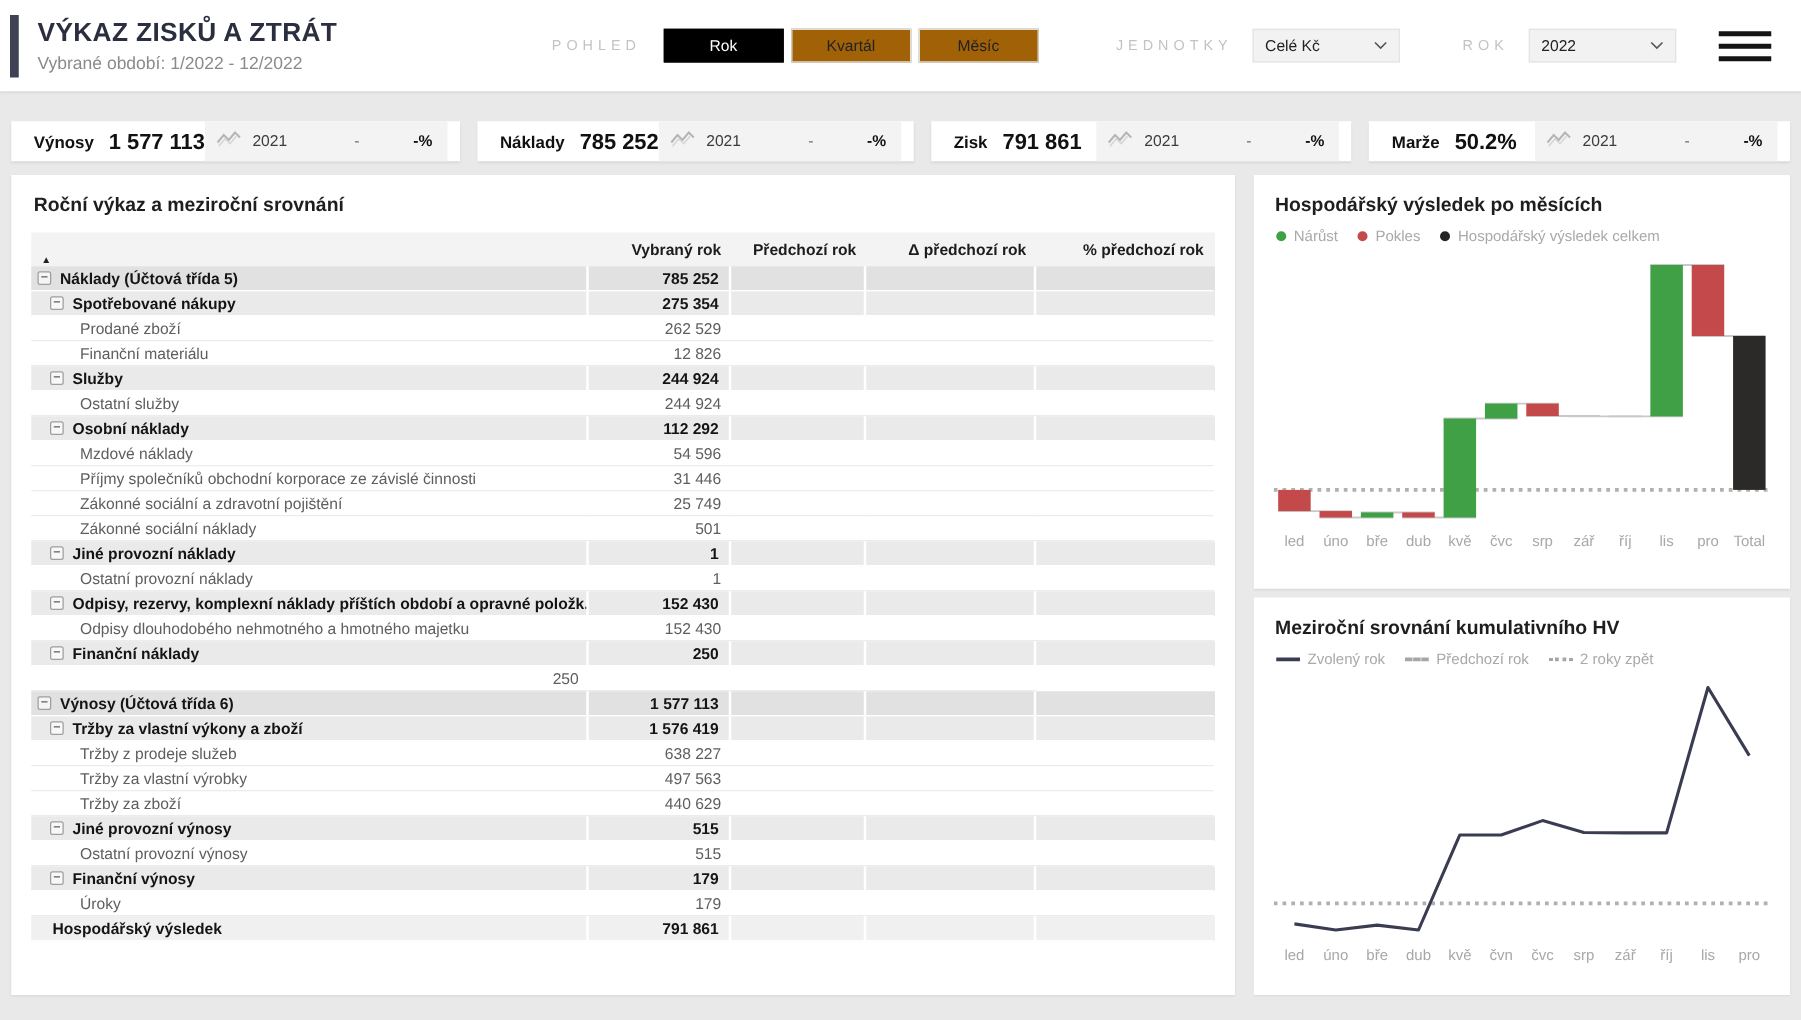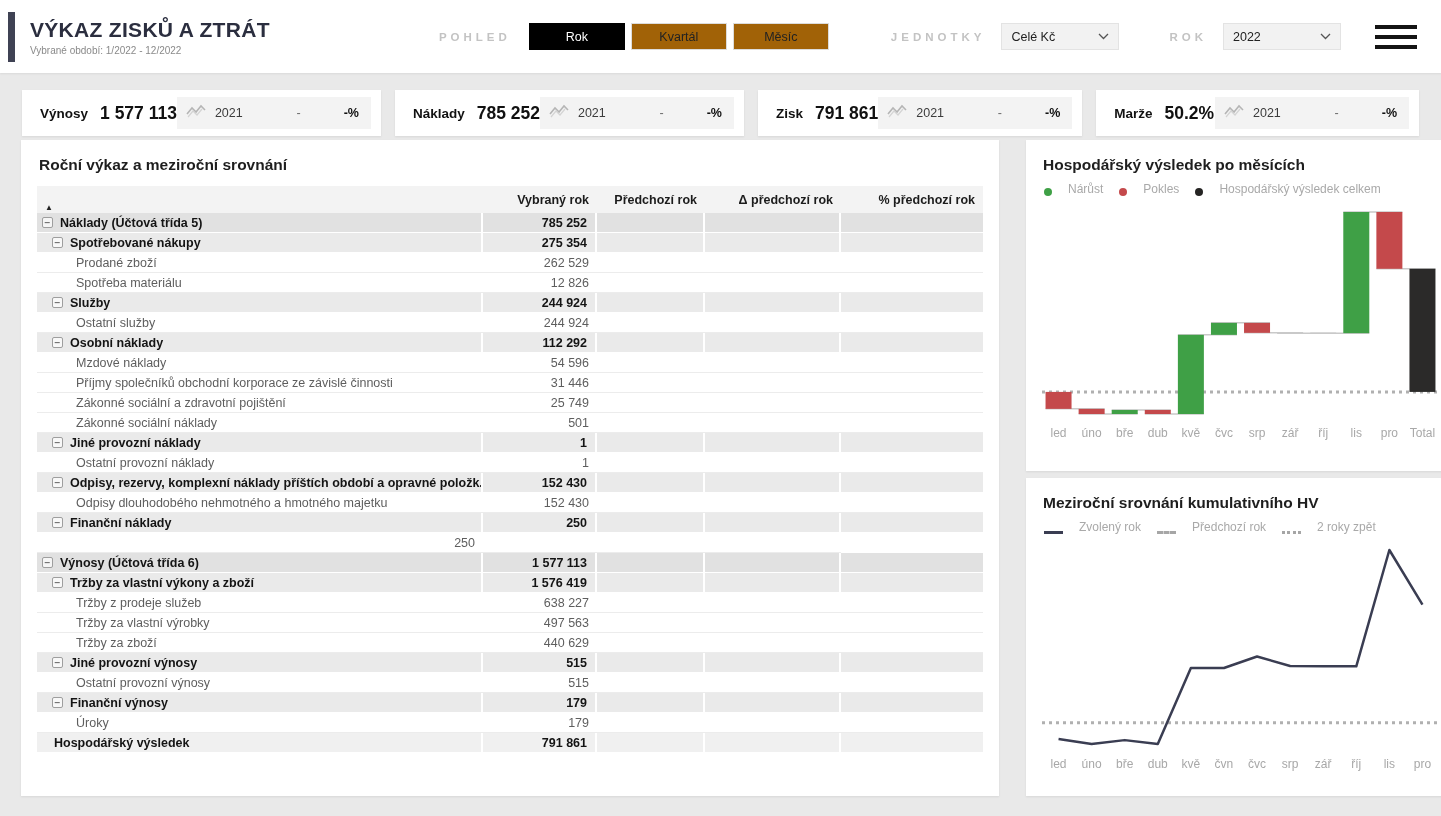--- a/index.html
+++ b/index.html
@@ -11,57 +11,57 @@
     color:#222;
   }
   
   .topbar {
     height:73px; background:#fff; display:flex; align-items:center;
     padding:0 18px 0 8px; box-shadow:0 1px 2px rgba(0,0,0,.07);
     position:relative;
   }
   .accent { width:7px; height:50px; background:#3f4254; margin-right:15px; flex:none; }
   .title-block h1 { margin:0; font-size:21px; font-weight:bold; color:#2b2e3f; letter-spacing:.3px; }
-  .title-block .subtitle { font-size:10px; color:#8a8a8a; margin-top:3px; }
+  .title-block .subtitle { font-size:14px; color:#8a8a8a; margin-top:3px; }
   .controls { display:flex; align-items:center; margin-left:auto; }
-  .ctl-label { color:#c3c3c3; font-size:11.5px; letter-spacing:4px; font-weight:bold; white-space:nowrap; }
+  .ctl-label { color:#c3c3c3; font-size:11.5px; letter-spacing:4px; font-weight:normal; white-space:nowrap; }
   .btn-group { display:flex; gap:6px; margin-left:18px; }
   .vbtn {
     width:96px; height:27px; font-size:12.5px; font-family:inherit;
     background:#a16207; border:1px solid #dcdcdc; color:#222; cursor:pointer;
     display:flex; align-items:center; justify-content:center;
   }
   .vbtn.active { background:#000; border-color:#000; color:#fff; }
   .dropdown {
     width:118px; height:27px; background:#f2f2f2; border:1px solid #e3e3e3;
     display:flex; align-items:center; justify-content:space-between;
     padding:0 9px; font-size:12.5px; margin-left:16px; cursor:pointer;
   }
   .ml-xl { margin-left:62px; }
   .ml-lg { margin-left:50px; }
   .hamburger { margin-left:34px; margin-right:6px; display:flex; flex-direction:column; gap:6px; cursor:pointer; }
   .hamburger span { width:42px; height:4px; background:#141414; }
   
-  .kpi-row { display:flex; gap:14px; padding:0 22px; margin-top:17px; height:46px; }
+  .kpi-row { display:flex; gap:14px; padding:0 9px; margin-top:17px; height:46px;align-items:center; }
   .kpi {
     flex:1; background:#fff; display:flex; align-items:center;
     padding:0 10px 0 18px; box-shadow:0 1px 2px rgba(0,0,0,.08);
   }
   .kpi-label { font-weight:bold; font-size:13.5px; color:#111; }
   .kpi-value { font-weight:bold; font-size:17.5px; color:#111; margin-left:12px; white-space:nowrap; }
   .kpi-compare {
     margin-left:auto; background:#f3f3f3; height:32px; width:194px; flex:none;
     display:flex; align-items:center; padding:0 12px 0 9px; gap:9px;
   }
   .kpi-compare .year { font-size:12.5px; color:#3c3c3c; }
   .kpi-compare .dash { margin-left:auto; color:#6b6b6b; font-size:12.5px; }
   .kpi-compare .pct { margin-left:34px; color:#111; font-size:12.5px; font-weight:bold; }
   
   .content { display:flex; gap:15px; padding:0 9px; margin-top:4px; height:656px; }
-  .panel { background:#fff; box-shadow:0 1px 2px rgba(0,0,0,.08);margin-left:12px; }
+  .panel { background:#fff; box-shadow:0 1px 2px rgba(0,0,0,.08); }
   .panel h2 { margin:0; font-size:15.5px; font-weight:bold; color:#1e1e1e; }
   .table-panel { width:981px; padding:14px 16px 0 16px; }
   .table-panel h2 { margin:2px 0 12px 2px; }
   
   .tbl { font-size:12.5px; }
   .trow { display:grid; grid-template-columns:446px 114px 108px 136px 142px; height:20px; align-items:center; }
   .thead { background:#f3f3f3; height:27px; font-weight:bold; color:#1c1c1c; }
   .cell { height:100%; display:flex; align-items:center; }
   .cell.num { justify-content:flex-end; padding-right:8px; }
   .thead .cell { position:relative; }
@@ -81,21 +81,21 @@
   .expander {
     width:11px; height:11px; flex:none; border:1px solid #9e9e9e; border-radius:2px;
     background:rgba(255,255,255,.65); color:#6f6f6f; font-size:10px; line-height:9px;
     text-align:center; cursor:pointer;
   }
   
   .right-col { width:429px; display:flex; flex-direction:column; gap:7px; }
   .chart-panel { padding:14px 16px 0 16px; }
   .chart-panel h2 { margin:2px 0 0 1px; }
   .legend { display:flex; align-items:center; gap:16px; margin:8px 0 0 2px; font-size:12px; color:#a9a9a9; white-space:nowrap; }
-  .legend-item { display:flex; align-items:flex-end; gap:16px; }
+  .legend-item { display:flex; align-items:center; gap:6px; }
   .legend-dot { width:8px; height:8px; border-radius:50%; flex:none; }
   .legend-line { width:19px; flex:none; }
   .legend-line.solid  { border-top:3px solid #3a3d52; }
   .legend-line.dashed { border-top:3px dashed #a6a6a6; }
   .legend-line.dotted { border-top:3px dotted #a6a6a6; }
   svg.chart { display:block; margin-top:10px; }
   .axis-label { font-size:12px; fill:#a8a8a8; font-family:"Liberation Sans",sans-serif; }
 </style>
 </head>
 <body>
@@ -231,21 +231,21 @@
               <div class="cell labelcell">
                 <span>Prodané zboží</span>
               </div>
               <div class="cell num">262 529</div>
               <div class="cell num"></div>
               <div class="cell num"></div>
               <div class="cell num"></div>
             </div>
             <div class="trow lv3">
               <div class="cell labelcell">
-                <span>Spotřeba materiálu</span>
+                <span>Finanční materiálu</span>
               </div>
               <div class="cell num">12 826</div>
               <div class="cell num"></div>
               <div class="cell num"></div>
               <div class="cell num"></div>
             </div>
             <div class="trow lv2">
               <div class="cell labelcell">
                 <span class="expander">−</span>
                 <span>Služby</span>

